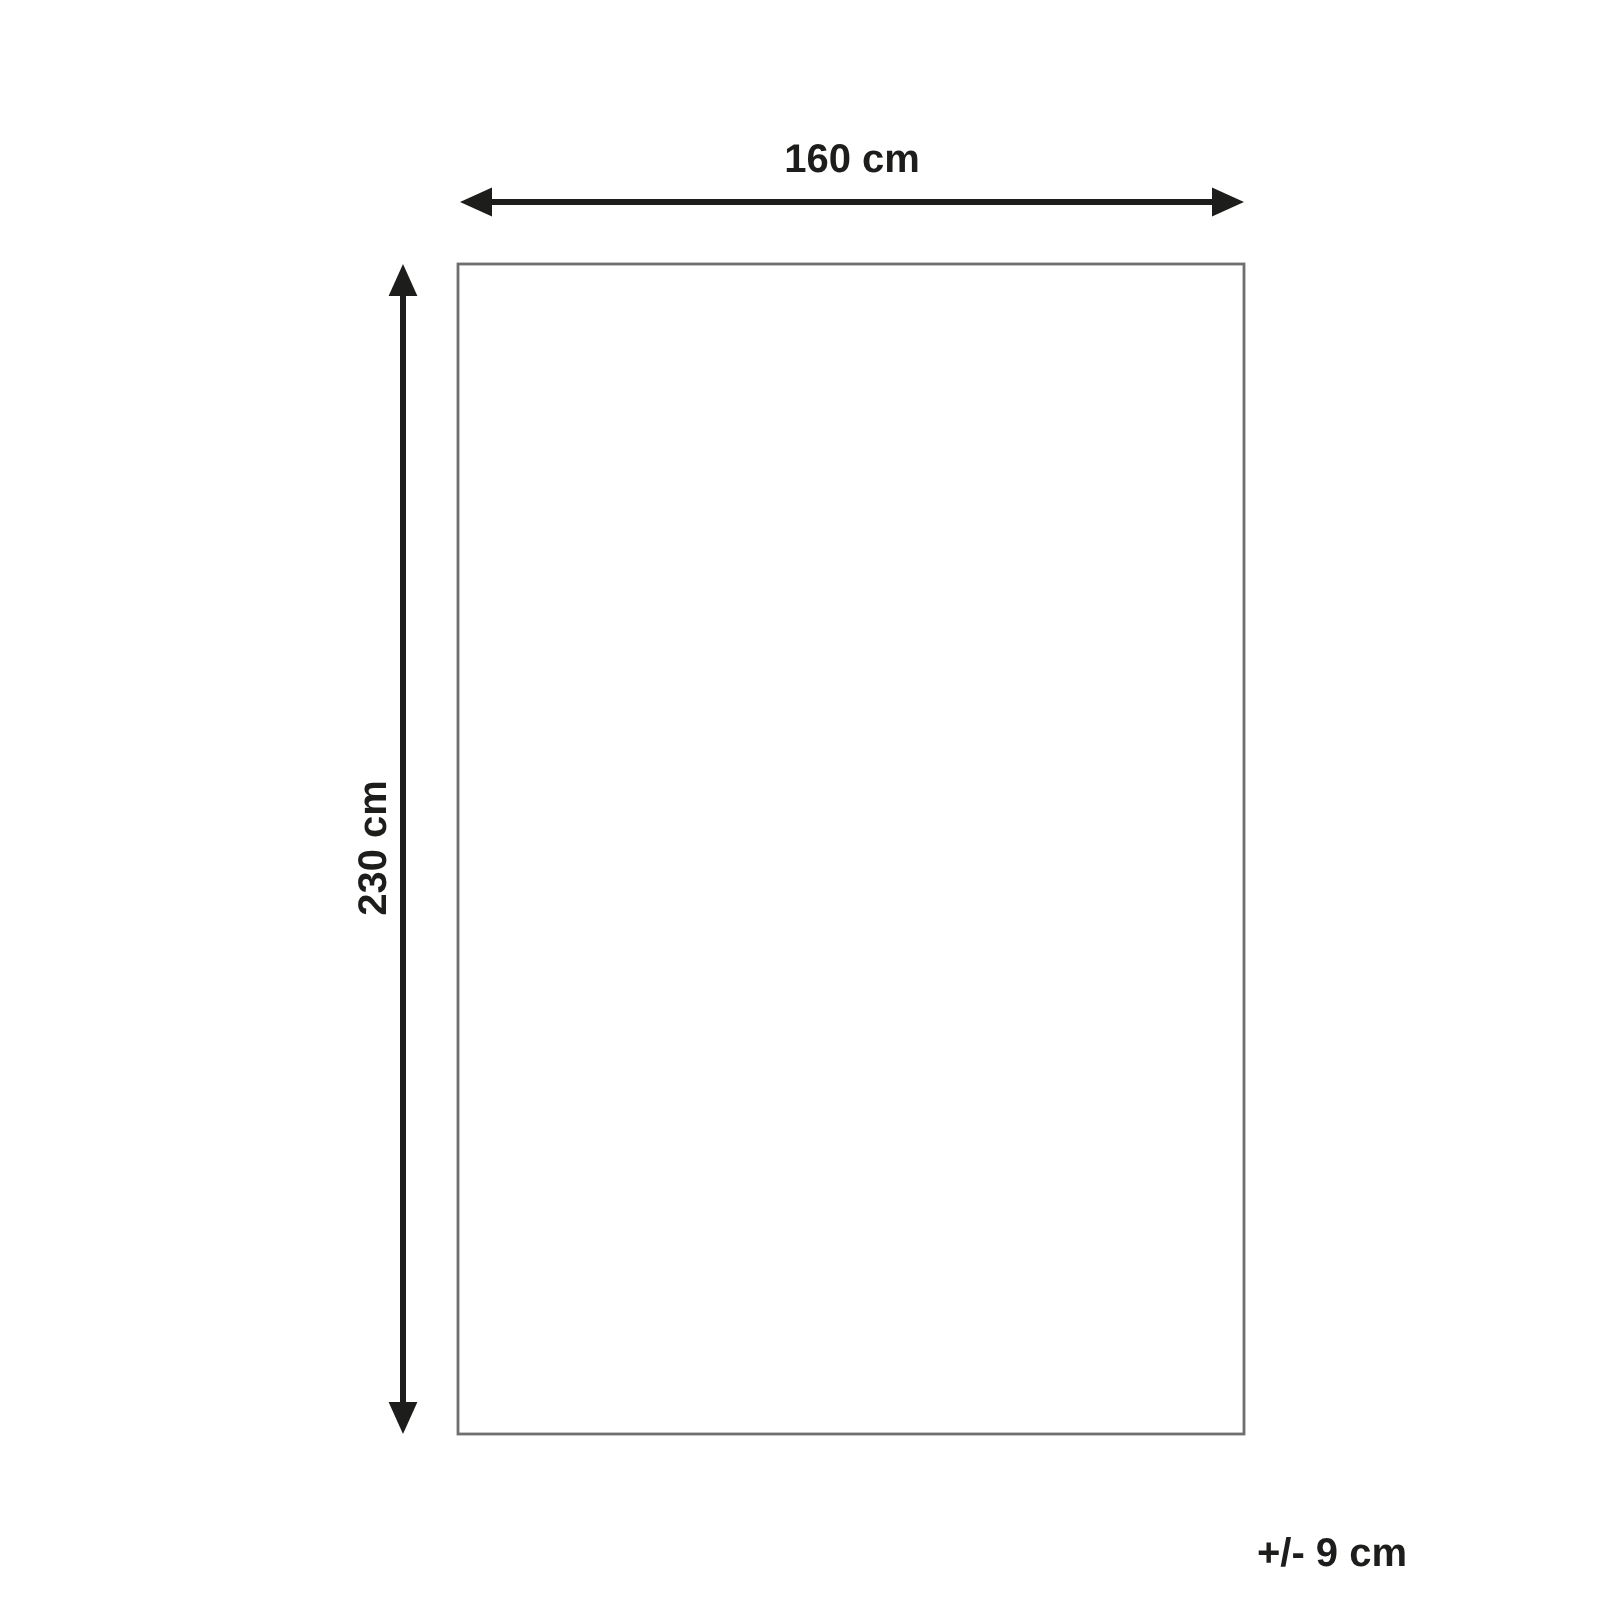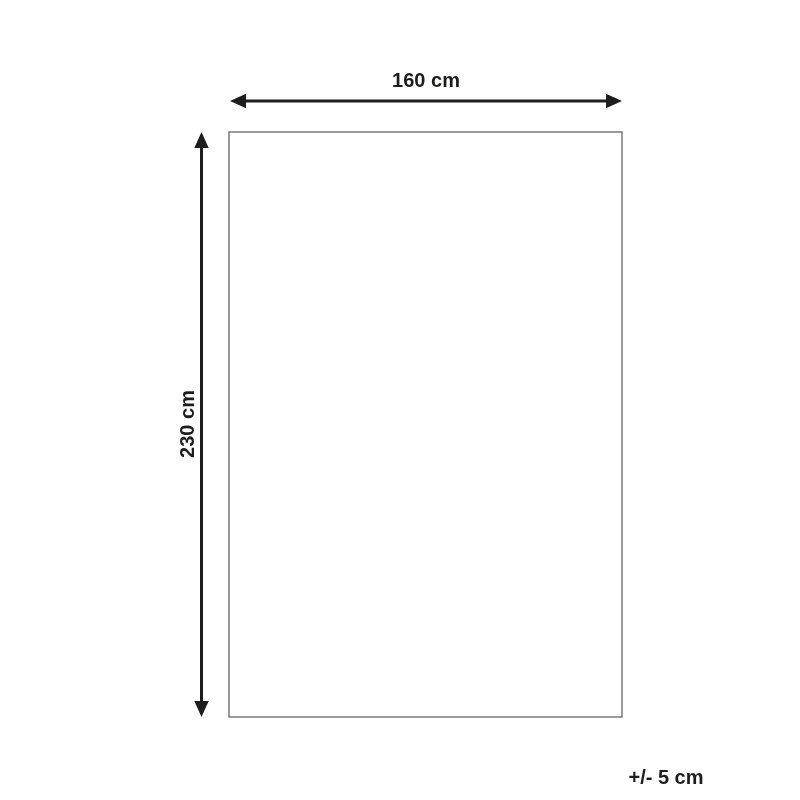--- a/index.html
+++ b/index.html
@@ -87,15 +87,15 @@
       <line class="arrow-line" x1="201.5" y1="146" x2="201.5" y2="703"></line>
       <polygon class="arrow-head" points="201.5,132 194.3,148 208.7,148"></polygon>
       <polygon class="arrow-head" points="201.5,717 194.3,701 208.7,701"></polygon>
     </g>
   </svg>
 
   <div class="dim-label width">160 cm</div>
 
   <div class="dim-label height">230 cm</div>
 
-  <div class="dim-label tolerance">+/- 5 cm</div>
+  <div class="dim-label tolerance">+/- 9 cm</div>
 
 </div>
 
 </body></html>

